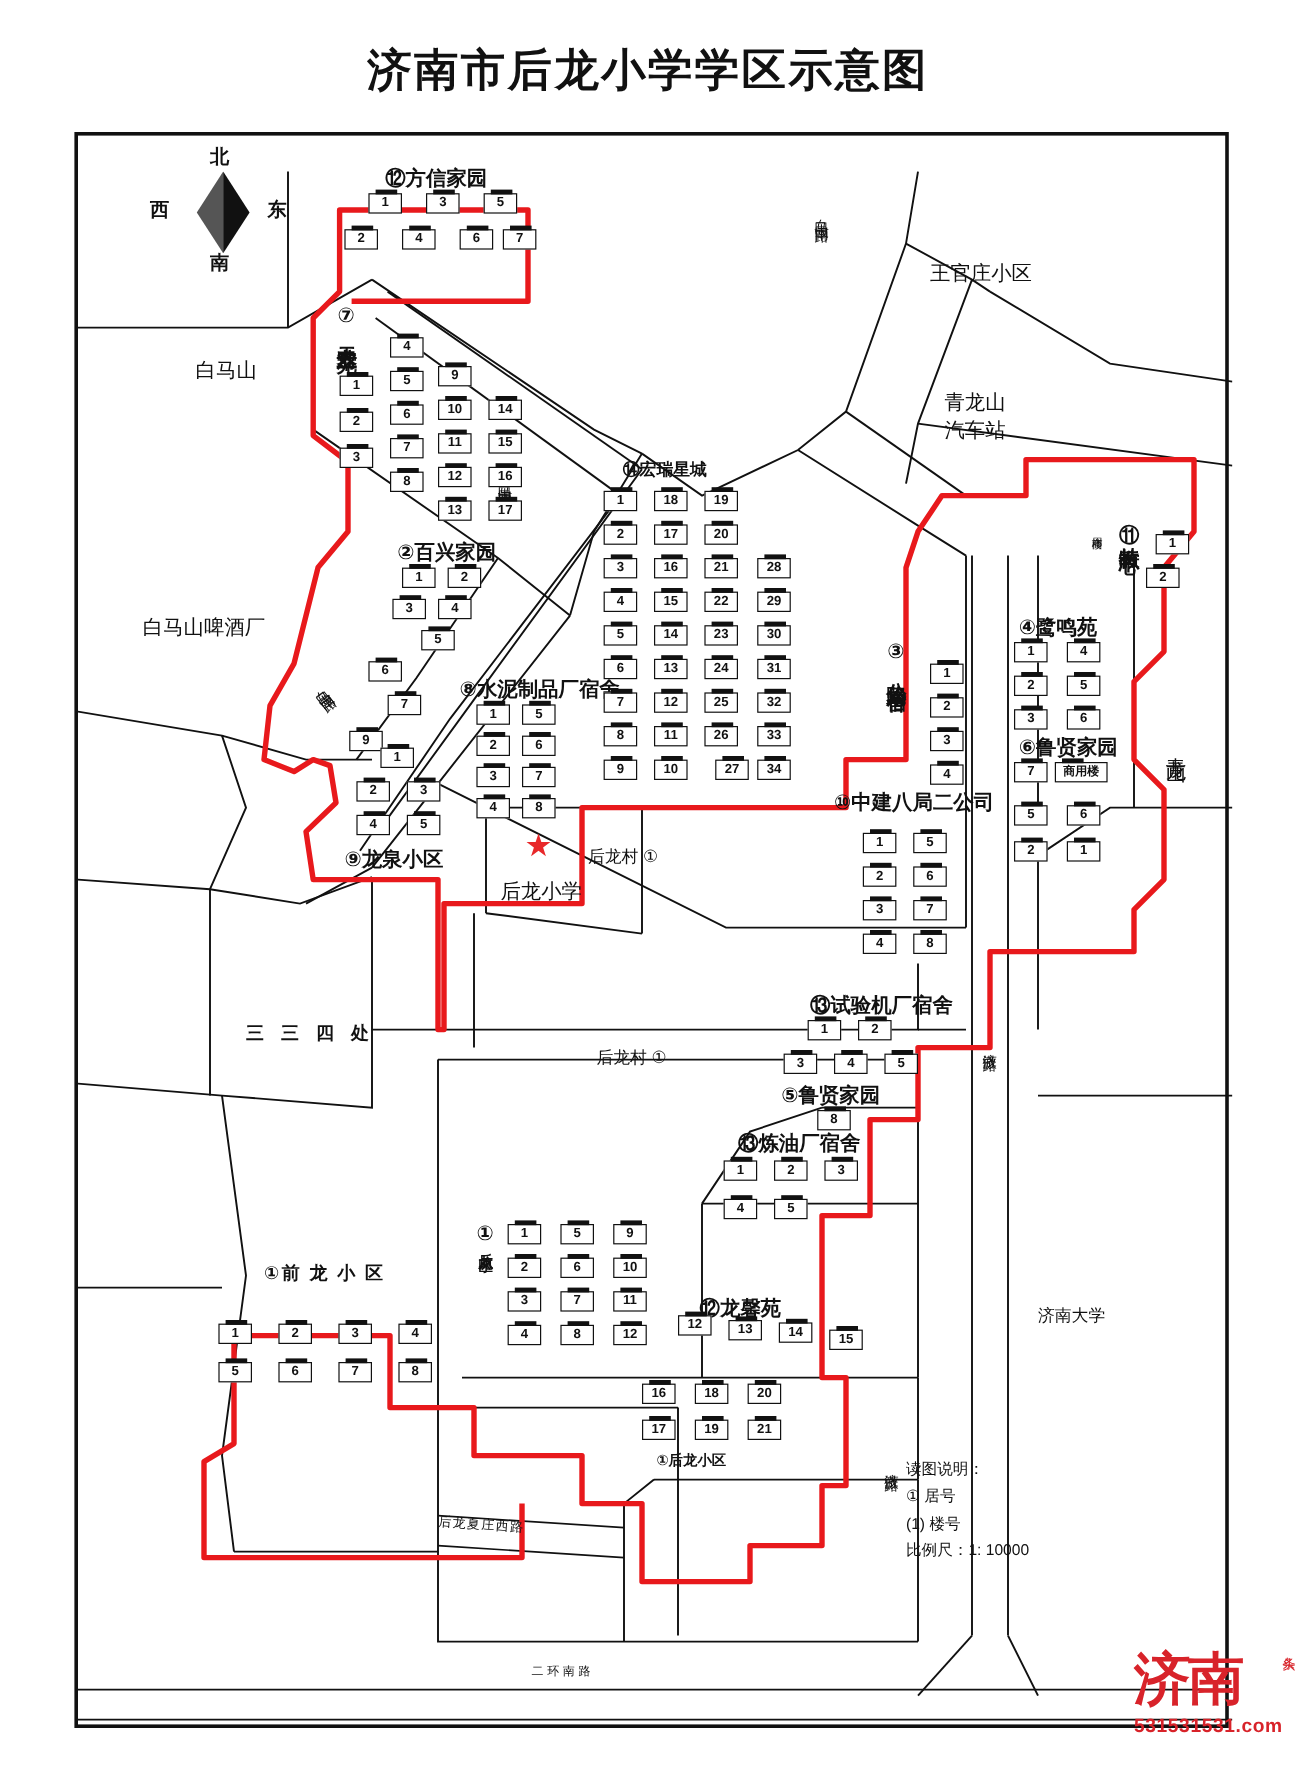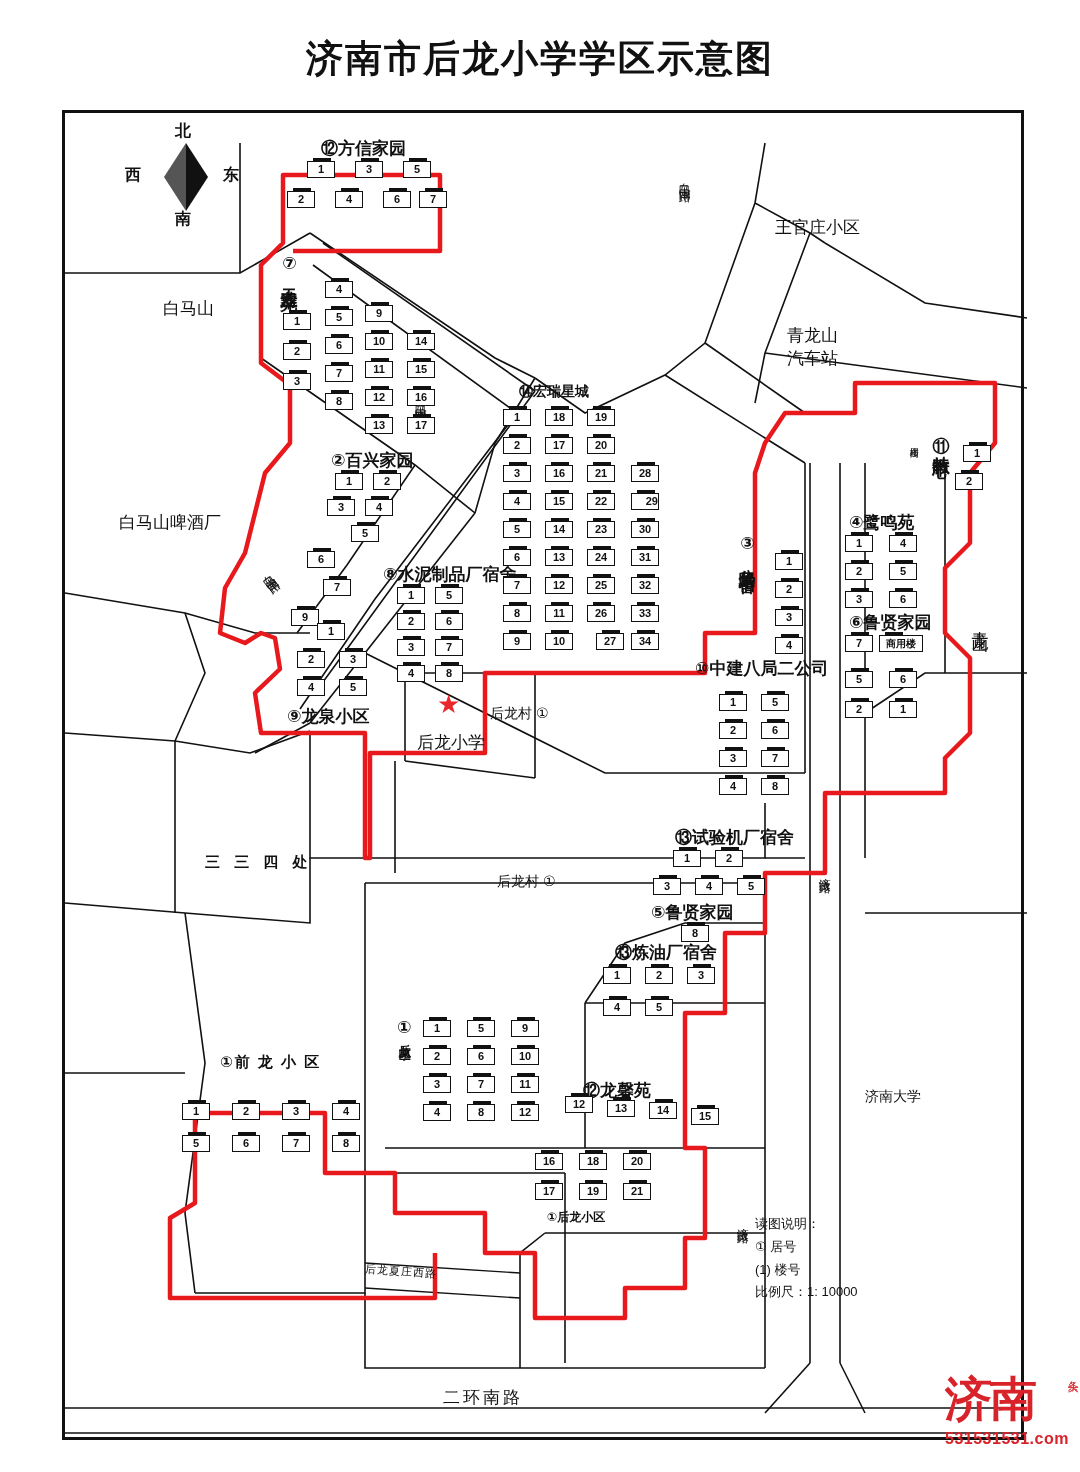--- a/index.html
+++ b/index.html
@@ -149,21 +149,21 @@
   <div class="lbl" style="left:432px;top:760px;font-size:14px;">后龙村 ①</div>
 
   <div class="star" style="left:372px;top:578px;">★</div>
   <div class="lbl" style="left:352px;top:620px;">后龙小学</div>
 
   <div class="lbl vlbl" style="left:612px;top:60px;font-size:12px;">白马山南路</div>
   <div class="lbl vlbl" style="left:348px;top:280px;font-size:12px;">白马山南路</div>
   <div class="lbl vlbl" style="left:190px;top:455px;font-size:12px;transform:rotate(-38deg);">白马山南路</div>
   <div class="lbl vlbl" style="left:752px;top:755px;font-size:12px;">济微路</div>
   <div class="lbl vlbl" style="left:670px;top:1105px;font-size:12px;">济微路</div>
-  <div class="lbl" style="left:378px;top:1275px;font-size:17px;letter-spacing:3px;">二环南路</div>
+  <div class="lbl" style="left:378px;top:1275px;font-size:10px;letter-spacing:3px;">二环南路</div>
   <div class="lbl" style="left:300px;top:1152px;font-size:11px;transform:rotate(4deg);letter-spacing:1px;">后龙夏庄西路</div>
 
   <div class="grp" style="left:222px;top:26px;">
     <div class="lbl b" style="left:34px;top:0;"><span>⑫</span><span>方信家园</span></div>
     <div class="blk" style="left:20px;top:22px;">1</div>
     <div class="blk" style="left:68px;top:22px;">3</div>
     <div class="blk" style="left:116px;top:22px;">5</div>
     <div class="blk" style="left:0px;top:52px;">2</div>
     <div class="blk" style="left:48px;top:52px;">4</div>
     <div class="blk" style="left:96px;top:52px;">6</div>
@@ -232,21 +232,21 @@
     <div class="blk" style="left:18px;top:54px;">2</div>
     <div class="blk" style="left:60px;top:54px;">17</div>
     <div class="blk" style="left:102px;top:54px;">20</div>
     <div class="blk" style="left:18px;top:82px;">3</div>
     <div class="blk" style="left:60px;top:82px;">16</div>
     <div class="blk" style="left:102px;top:82px;">21</div>
     <div class="blk" style="left:146px;top:82px;">28</div>
     <div class="blk" style="left:18px;top:110px;">4</div>
     <div class="blk" style="left:60px;top:110px;">15</div>
     <div class="blk" style="left:102px;top:110px;">22</div>
-    <div class="blk" style="left:146px;top:110px;text-align:right;">29</div>
+    <div class="blk" style="left:146px;top:110px;">29</div>
     <div class="blk" style="left:18px;top:138px;">5</div>
     <div class="blk" style="left:60px;top:138px;">14</div>
     <div class="blk" style="left:102px;top:138px;">23</div>
     <div class="blk" style="left:146px;top:138px;">30</div>
     <div class="blk" style="left:18px;top:166px;">6</div>
     <div class="blk" style="left:60px;top:166px;">13</div>
     <div class="blk" style="left:102px;top:166px;">24</div>
     <div class="blk" style="left:146px;top:166px;">31</div>
     <div class="blk" style="left:18px;top:194px;">7</div>
     <div class="blk" style="left:60px;top:194px;">12</div>

